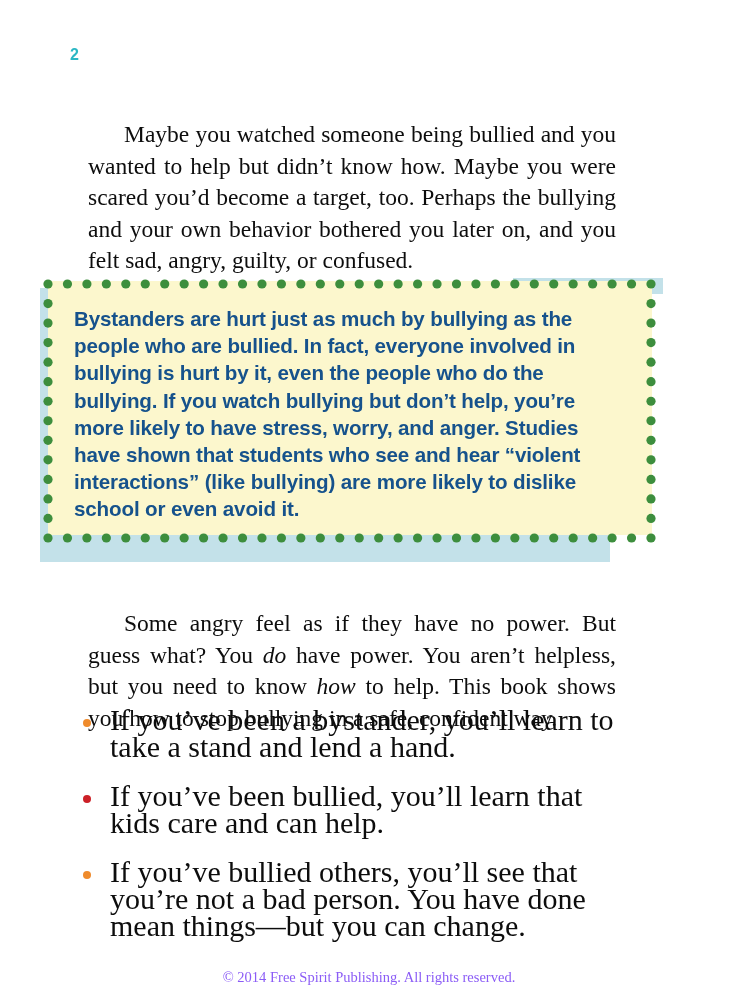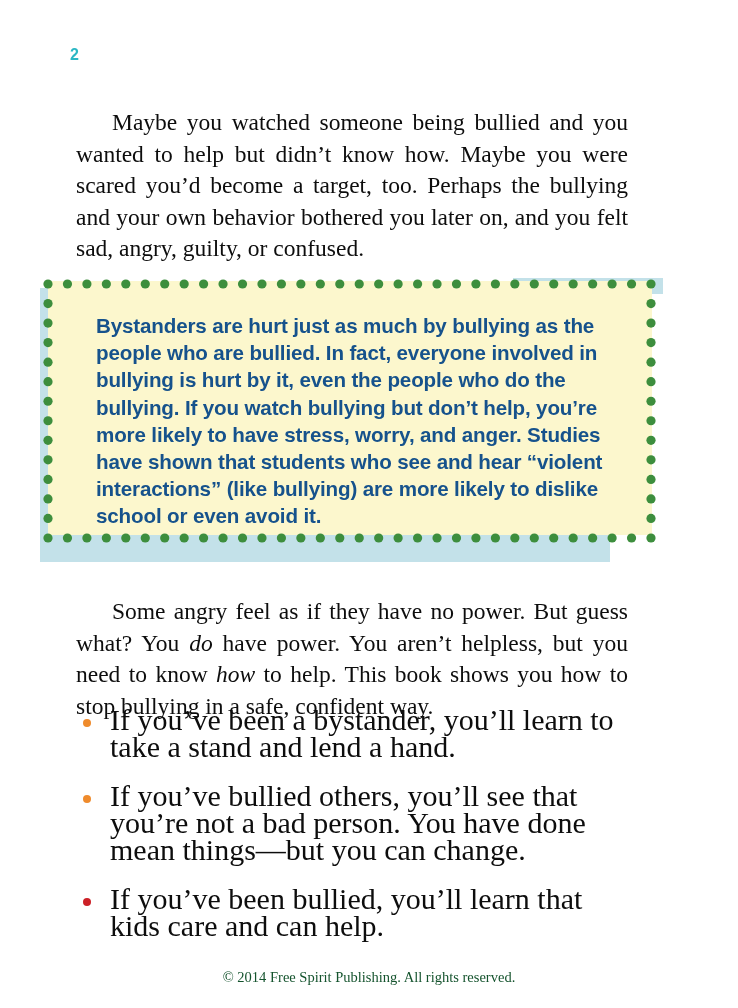--- a/index.html
+++ b/index.html
@@ -37,21 +37,21 @@
   }
 
   
   .col {
     position: absolute;
     left: 72px;
     width: 560px;
   }
 
   p.body {
-    margin: 4px;
+    margin: 16px;
     font-size: 23.5px;
     line-height: 31.5px;
     text-align: justify;
     text-justify: inter-word;
     hyphens: none;
     color: #0d0d0d;
   }
   p.body.indent { text-indent: 36px; }
   p.body.noj { text-align: left; }
 
@@ -99,30 +99,29 @@
   .callout-dots {
     position: absolute;
     left: 0;
     top: 0;
     width: 624px;
     height: 292px;
     pointer-events: none;
   }
   .callout-text {
     position: absolute;
-    left: 58px;
+    left: 36px;
     top: 27px;
     width: 540px;
     font-family: "Liberation Sans", "DejaVu Sans", sans-serif;
     font-weight: bold;
     font-size: 20.6px;
     line-height: 27.2px;
     color: #16528c;
     letter-spacing: -0.15px;
-    margin-top: 7px;
   }
 
   
   .bullets {
     position: absolute;
     left: 78px;
     top: 706px;
     width: 556px;
   }
   .bullet-item {
@@ -145,21 +144,21 @@
 
   
   .footer {
     position: absolute;
     left: 0;
     right: 0;
     top: 968px;
     text-align: center;
     font-size: 14.5px;
     line-height: 18px;
-    color: #14532d;
+    color: #8b5cf6;
   }
 </style>
 </head>
 <body>
 
 <div class="page">
 
   <div class="folio" style="color: rgb(43, 183, 196);">2</div>
 
   <div class="col" id="para-one" style="top:103px;">
@@ -271,24 +270,24 @@
   <div class="col" id="para-power" style="top:592px;">
     <p class="body indent"><span>Some angry feel as if they have no power. But guess what? You </span><em>do</em><span> have power. You aren’t helpless, but you need to know </span><em>how</em><span> to help. This book shows you how to stop bullying in a safe, confident way.</span></p>
   </div>
 
   <div class="bullets">
     <div class="bullet-item">
       <span class="bullet-dot" style="background: rgb(239, 139, 44);"></span>
       <span>If you’ve been a bystander, you’ll learn to take a stand and lend a hand.</span>
     </div>
     <div class="bullet-item">
+      <span class="bullet-dot" style="background: rgb(204, 32, 39);"></span>
+      <span>If you’ve been bullied, you’ll learn that kids care and can help.</span>
+    </div>
+    <div class="bullet-item">
       <span class="bullet-dot" style="background: rgb(239, 139, 44);"></span>
       <span>If you’ve bullied others, you’ll see that you’re not a bad person. You have done mean things—but you can change.</span>
     </div>
-    <div class="bullet-item">
-      <span class="bullet-dot" style="background: rgb(204, 32, 39);"></span>
-      <span>If you’ve been bullied, you’ll learn that kids care and can help.</span>
-    </div>
   </div>
 
   <div class="footer">© 2014 Free Spirit Publishing. All rights reserved.</div>
 
 </div>
 
 </body></html>

